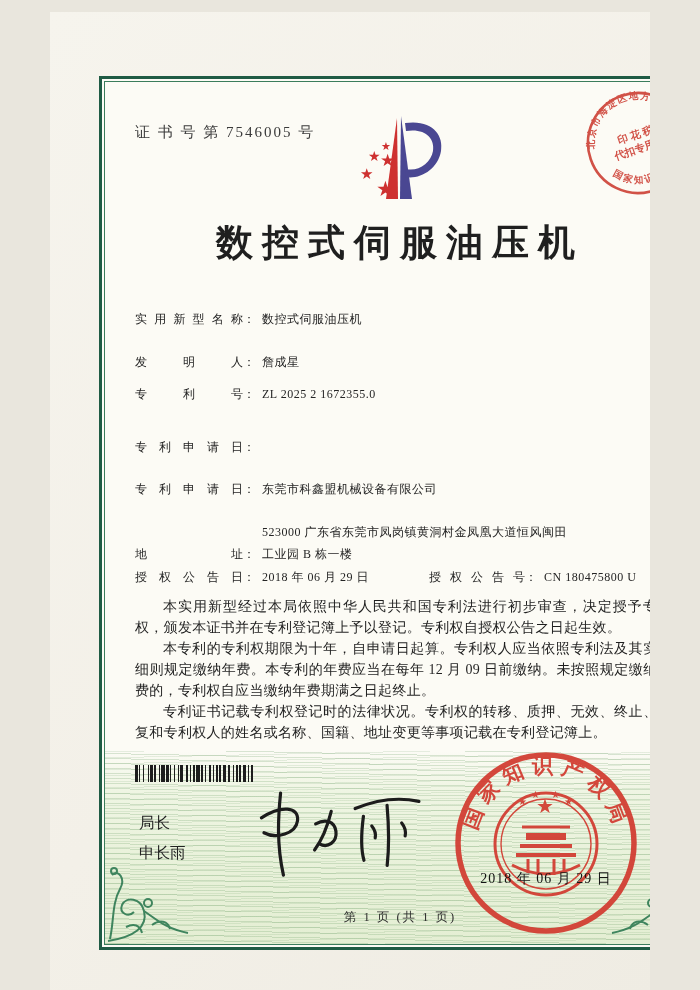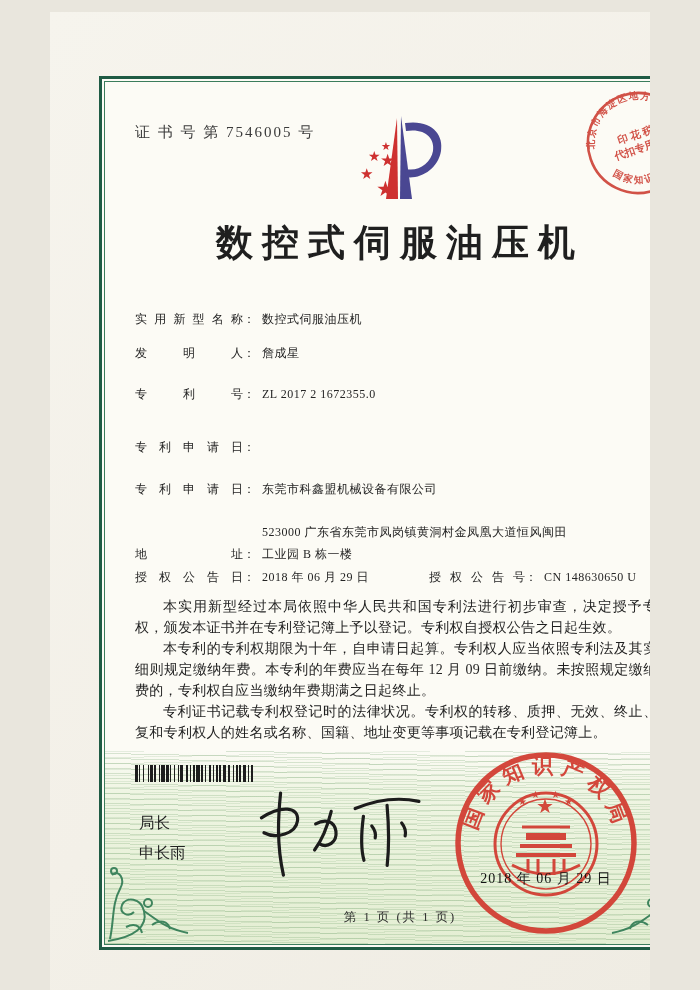--- a/index.html
+++ b/index.html
@@ -104,29 +104,29 @@
       <text x="28" y="87" font-size="21" fill="#ce3130">★</text>
     </svg>
 
     <div class="title">数控式伺服油压机</div>
 
     <div class="row" style="top:229px">
       <span class="flabel">实用新型名称</span>
         <span class="fcolon">：</span>
       <span class="fvalue">数控式伺服油压机</span>
     </div>
-    <div class="row" style="top:263px">
+    <div class="row" style="top:272px">
       <span class="flabel">发明人</span>
         <span class="fcolon">：</span>
       <span class="fvalue">詹成星</span>
     </div>
     <div class="row" style="top:304px">
       <span class="flabel">专利号</span>
         <span class="fcolon">：</span>
-      <span class="fvalue">ZL 2017 2 1672355.0</span>
+      <span class="fvalue">ZL 2025 2 1672355.0</span>
     </div>
     <div class="row" style="top:357px">
       <span class="flabel">专利申请日</span>
         <span class="fcolon">：</span>
     </div>
     <div class="row" style="top:399px">
       <span class="flabel">专利申请日</span>
         <span class="fcolon">：</span>
       <span class="fvalue">东莞市科鑫盟机械设备有限公司</span>
     </div>
@@ -138,21 +138,21 @@
         <span style="display:block">工业园 B 栋一楼</span>
       </span>
     </div>
     <div class="row" style="top:487px">
       <span class="flabel">授权公告日</span>
         <span class="fcolon">：</span>
       <span class="fvalue">2018 年 06 月 29 日</span>
       <span class="pair2">
         <span class="flabel">授权公告号</span>
           <span class="fcolon">：</span>
-        <span class="fvalue">CN 148630650 U</span>
+        <span class="fvalue">CN 180475800 U</span>
       </span>
     </div>
 
     <div class="paras">
       <p>本实用新型经过本局依照中华人民共和国专利法进行初步审查，决定授予专利权，颁发本证书并在专利登记簿上予以登记。专利权自授权公告之日起生效。</p>
       <p>本专利的专利权期限为十年，自申请日起算。专利权人应当依照专利法及其实施细则规定缴纳年费。本专利的年费应当在每年 12 月 09 日前缴纳。未按照规定缴纳年费的，专利权自应当缴纳年费期满之日起终止。</p>
       <p>专利证书记载专利权登记时的法律状况。专利权的转移、质押、无效、终止、恢复和专利权人的姓名或名称、国籍、地址变更等事项记载在专利登记簿上。</p>
     </div>
 
     <div class="barcode">

